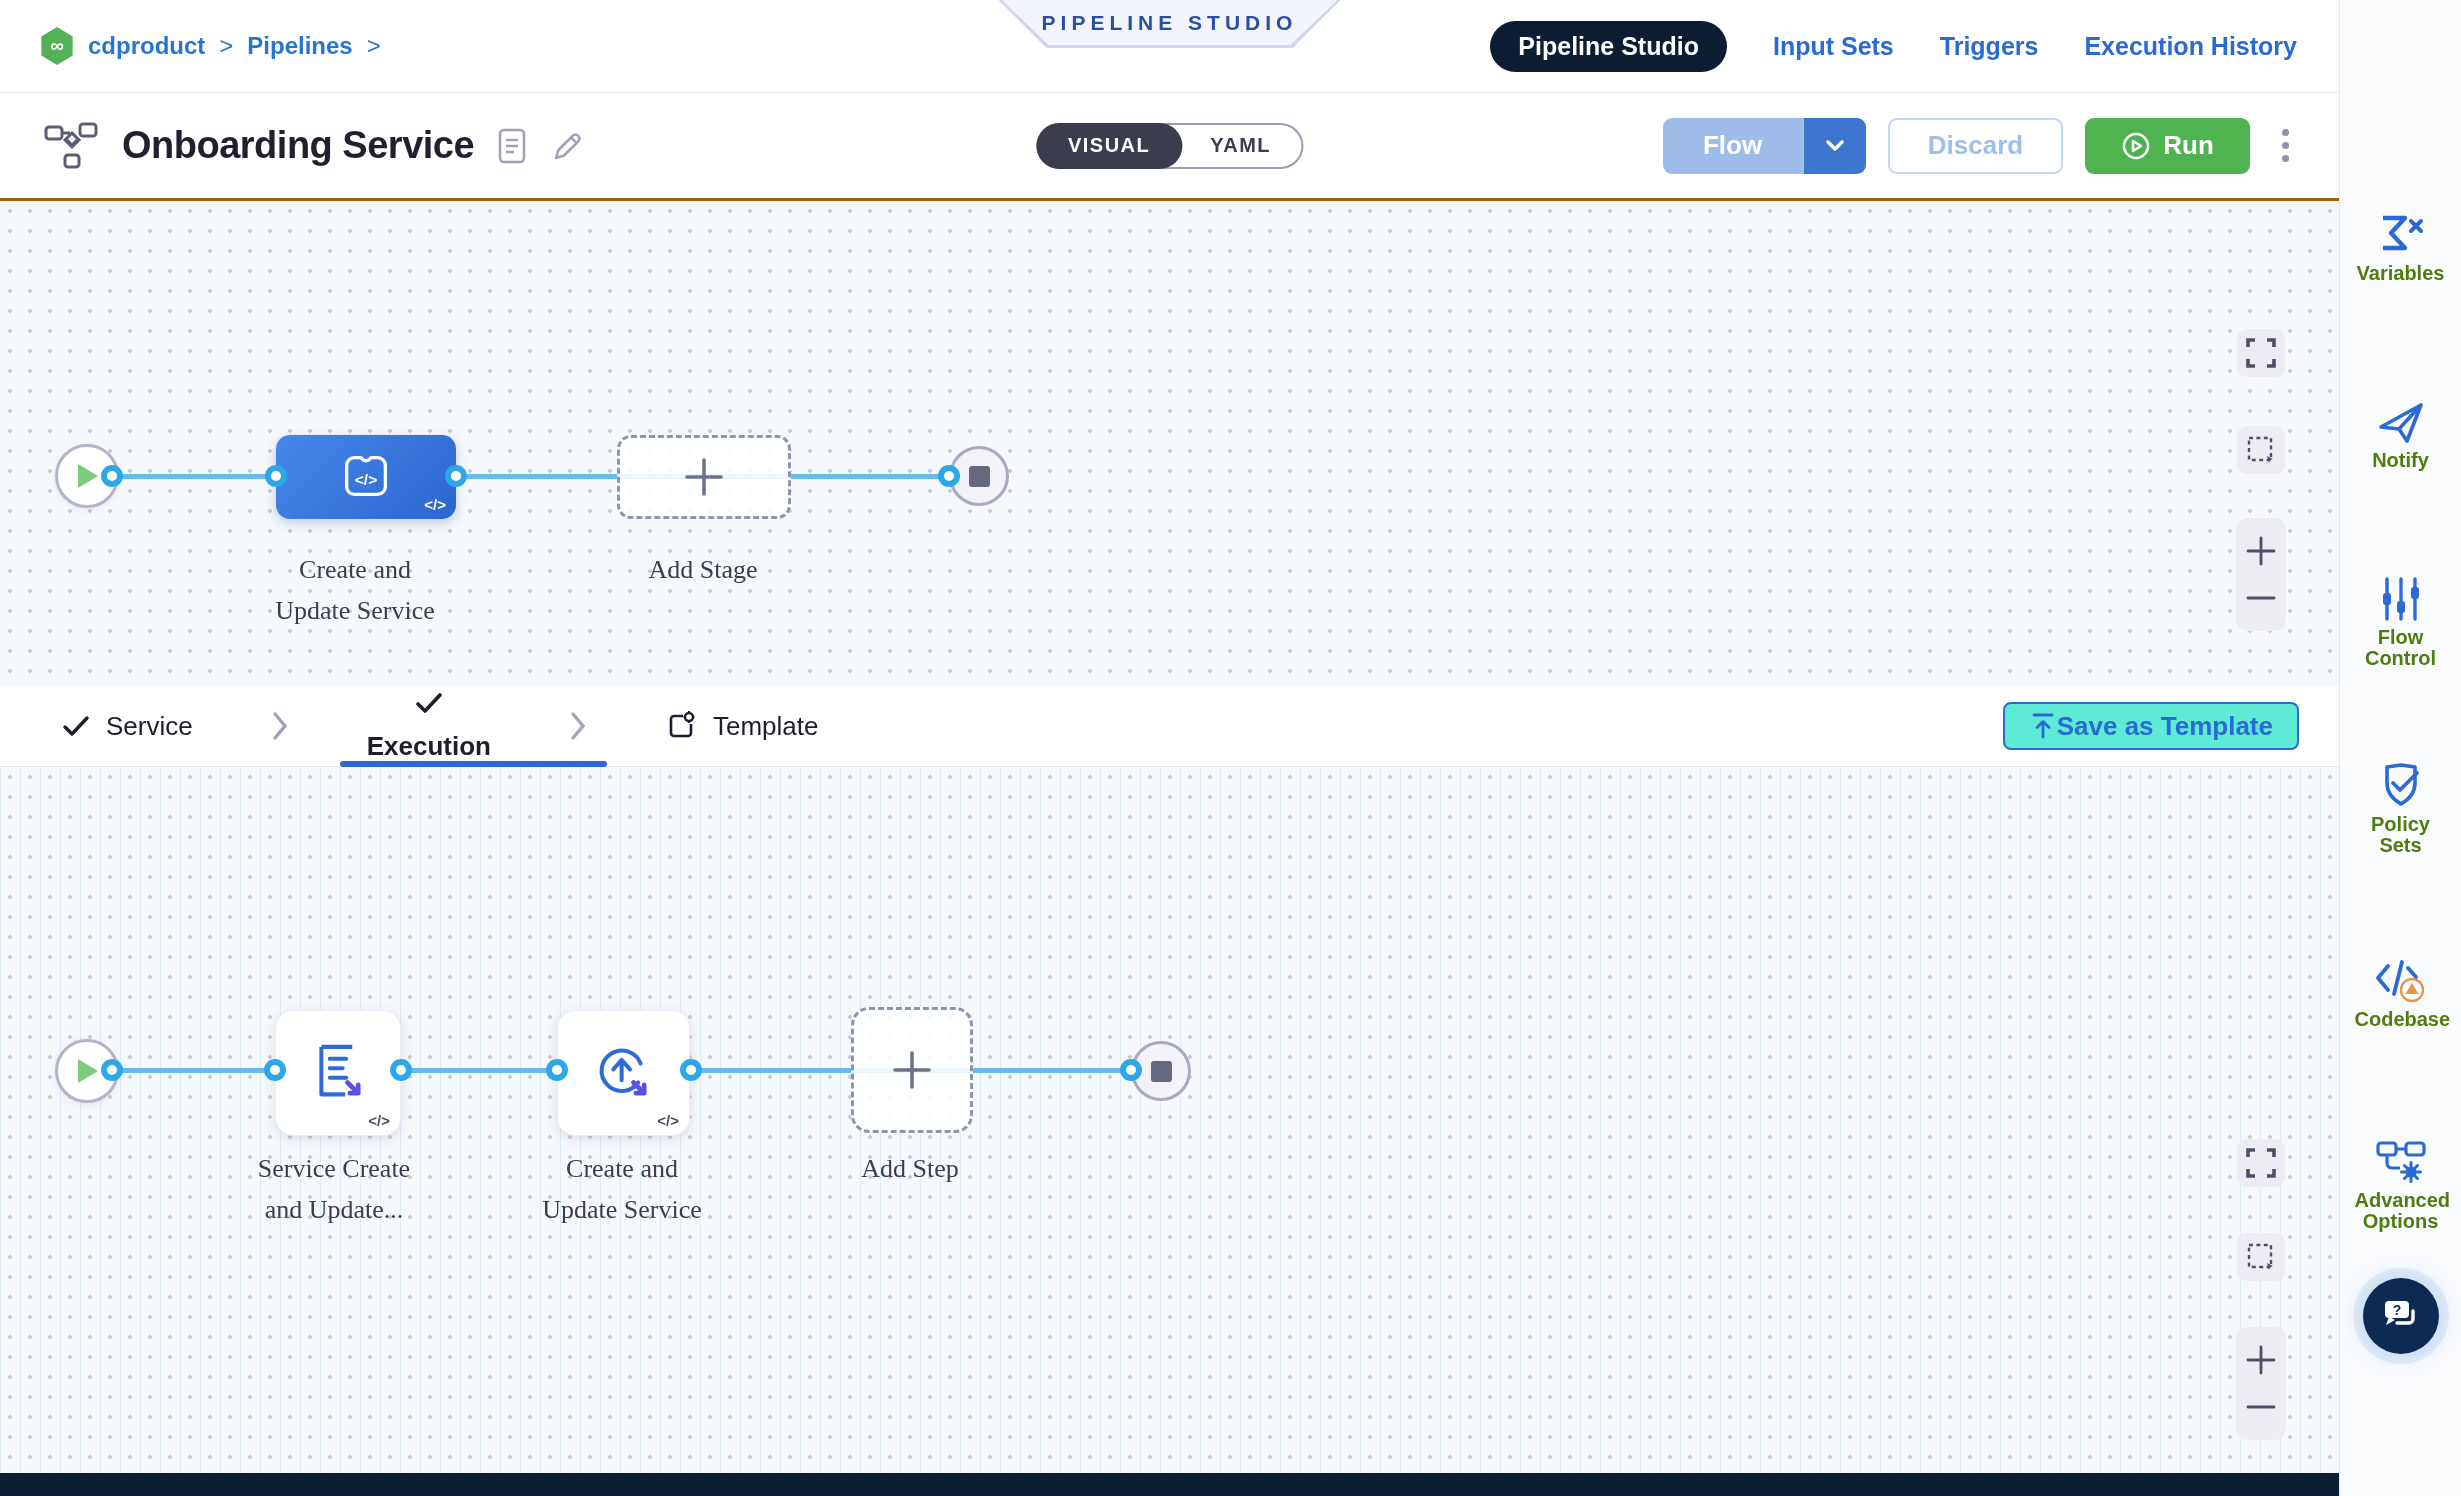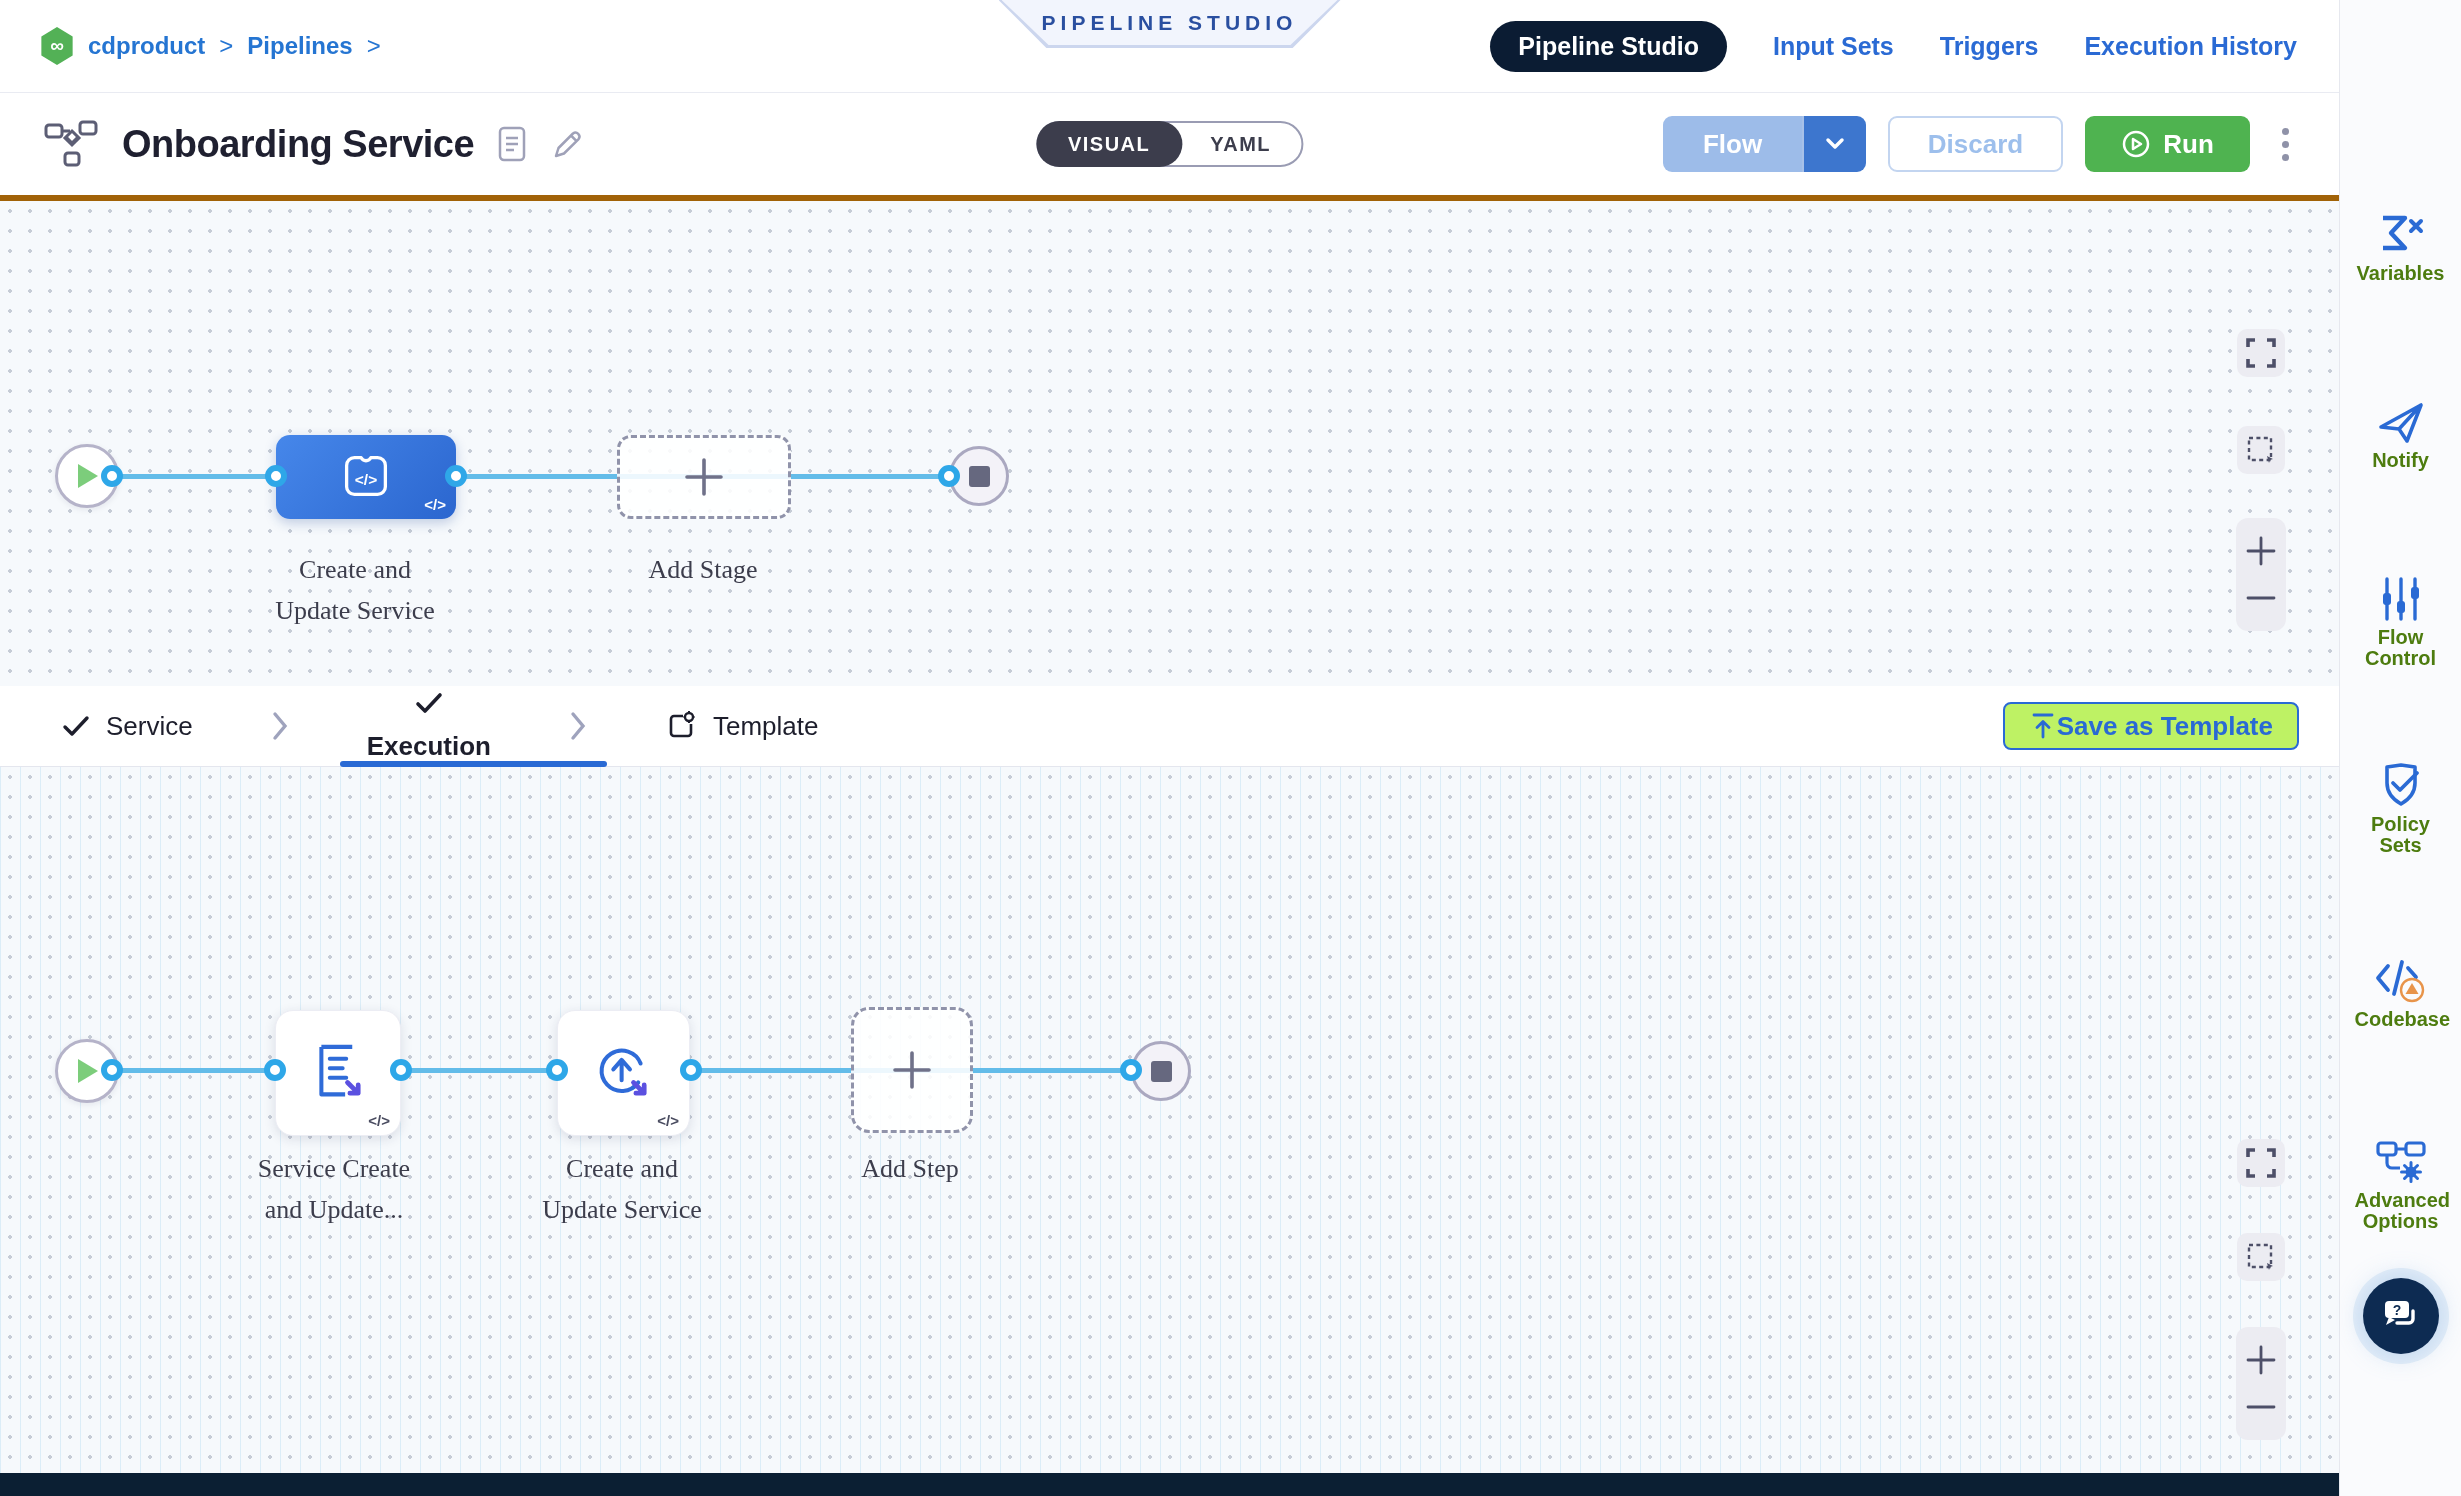--- a/index.html
+++ b/index.html
@@ -25,21 +25,21 @@
   .badge-in { position:absolute; left:3px; right:3px; top:0; bottom:3px;
               clip-path:polygon(0 0,100% 0,86% 100%,14% 100%); background:#f2f5fd;
               display:flex; align-items:center; justify-content:center;
               color:#2a4fa0; font-size:21px; font-weight:800; letter-spacing:5px; }
 
   .navtabs { position:absolute; right:42px; top:0; height:93px; display:flex; align-items:center; gap:46px; }
   .navtab { color:#2a6ad4; font-size:25px; font-weight:600; cursor:pointer; }
   .navtab.active { background:#0b1c33; color:#fff; padding:11px 28px; border-radius:28px; font-weight:700; }
 
   
-  .row2 { position:relative; height:108px; background:#fff; border-bottom:6px solid #a16207;
+  .row2 { position:relative; height:108px; background:#fff; border-bottom:3px solid #a16207;
           display:flex; align-items:center; padding:0 44px; }
   .title-group { display:flex; align-items:center; gap:22px; }
   .page-title { font-size:38px; font-weight:800; color:#1f2030; letter-spacing:-0.5px; }
 
   .toggle { position:absolute; left:50%; top:50%; transform:translate(-50%,-50%);
             display:flex; align-items:center; border:2px solid #9a9cb3; border-radius:994px; background:#fff; height:46px; }
   .toggle-opt { font-size:20px; font-weight:700; letter-spacing:1.5px; color:#3c3d4c; padding:0 30px; height:46px;
                 display:flex; align-items:center; cursor:pointer; }
   .toggle-opt.sel { background:#3c3d4c; color:#fff; border-radius:994px; margin:-2px; height:46px; padding:0 32px; }
 
@@ -97,21 +97,21 @@
 
   
   #tabsbar { position:relative; height:81px; background:#fff; border-bottom:1px solid #e4e6ee;
              display:flex; align-items:center; padding-left:62px; }
   .tb-item { display:flex; align-items:center; gap:16px; font-size:26px; color:#1d1e2c; cursor:pointer; }
   .tb-item.bold { font-weight:700;flex-direction:column; }
   .tb-sep { margin:0 78px; display:flex; align-items:center; }
   .tb-underline { position:absolute; left:340px; bottom:-1px; width:267px; height:6px; background:#2a6ad4; border-radius:4px; }
   .btn-template { position:absolute; right:40px; top:50%; transform:translateY(-50%); height:48px; padding:0 24px;
                   border:2px solid #2a6ad4; border-radius:8px; color:#2a6ad4; font-size:26px; font-weight:600;
-                  display:flex; align-items:center; background:#bef264; cursor:pointer; }
+                  display:flex; align-items:center; background:#5eead4; cursor:pointer; }
 
   
   #bottombar { position:absolute; left:0; top:1473px; width:2339px; height:24px; background:#0b1f33; }
 
   
   .sb-item { position:absolute; width:100%; text-align:center; cursor:pointer; }
   .sb-item .ic { height:52px; display:flex; align-items:center; justify-content:center; }
   .sb-item .lb { margin:2px auto 0; width:92px; font-size:20px; font-weight:700; color:#4d7c0f; line-height:21px; }
   #chat-fab { position:absolute; left:50%; top:1278px; transform:translateX(-50%); width:76px; height:76px; border-radius:50%;
               background:#0d2b52; display:flex; align-items:center; justify-content:center; cursor:pointer;

